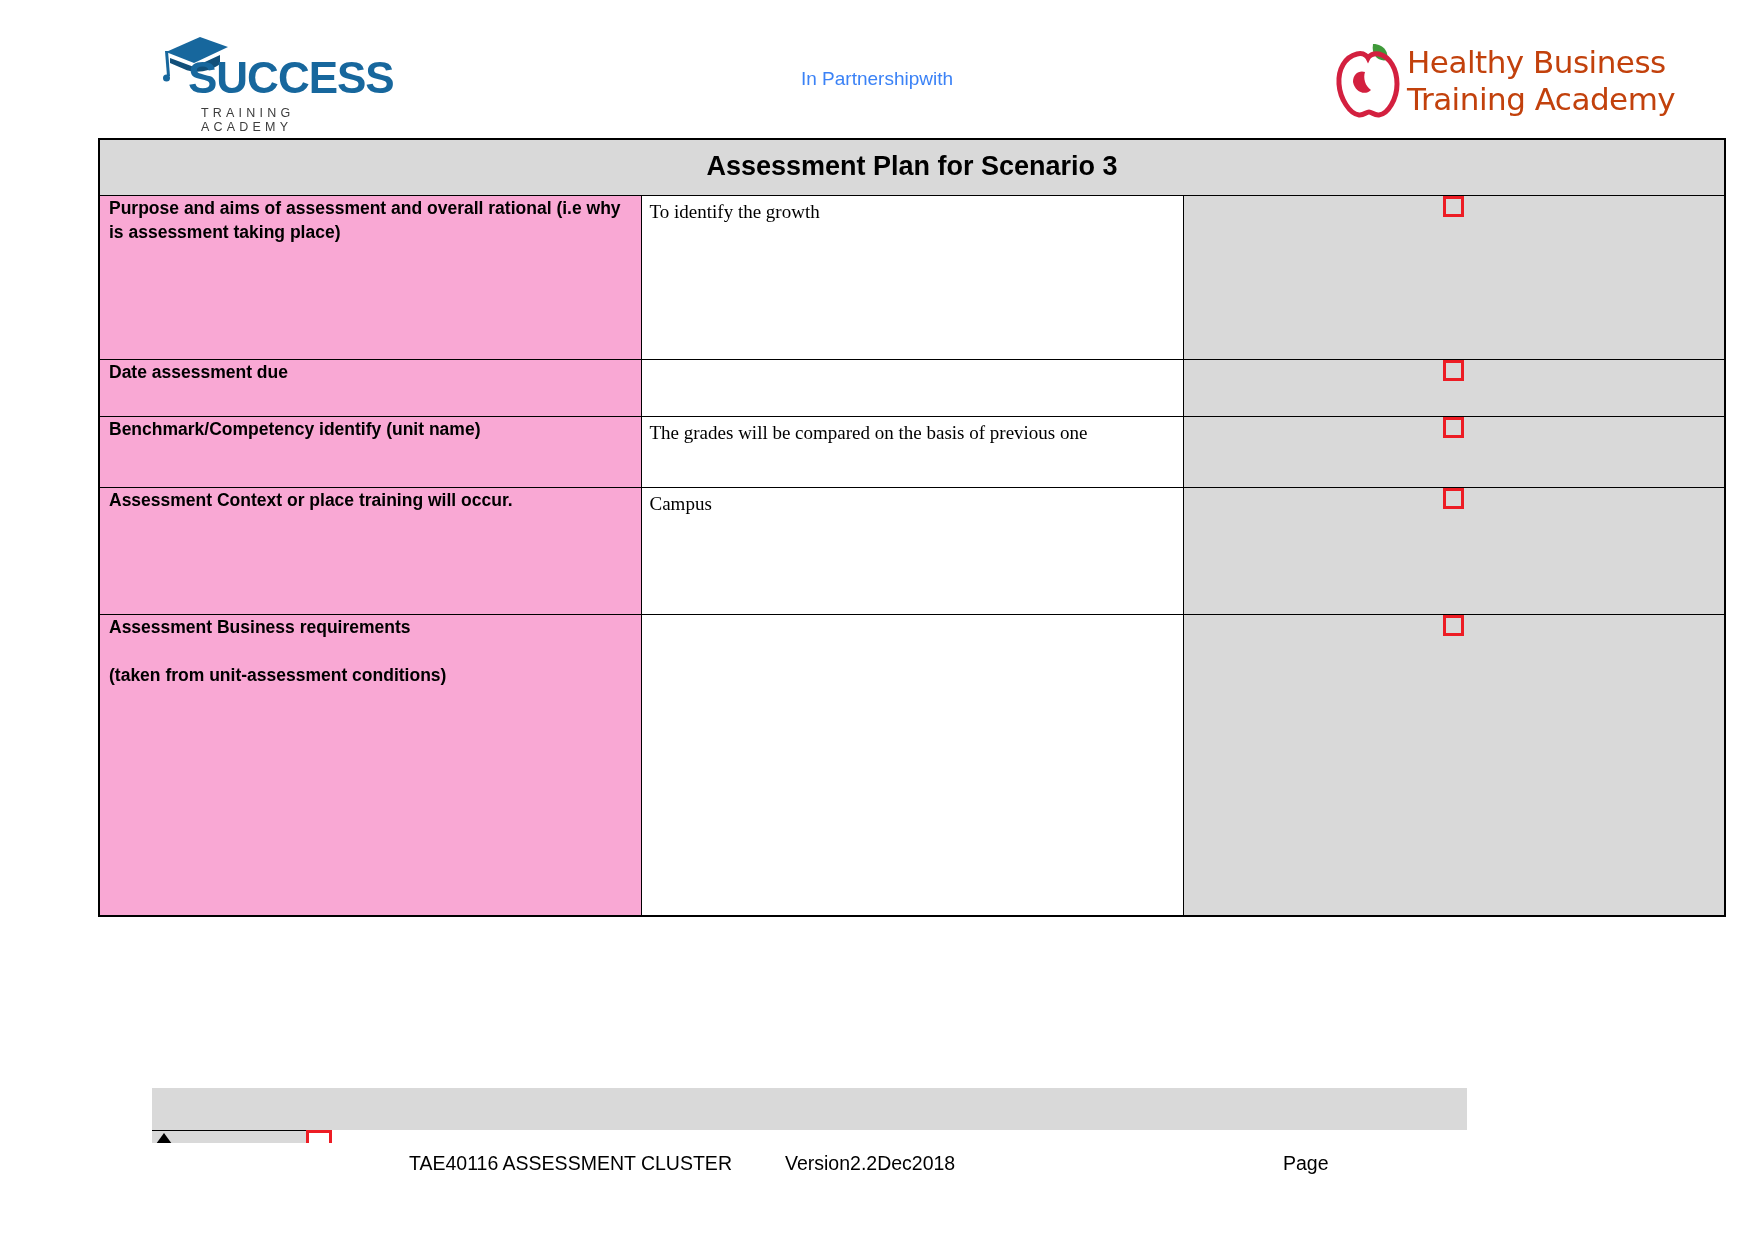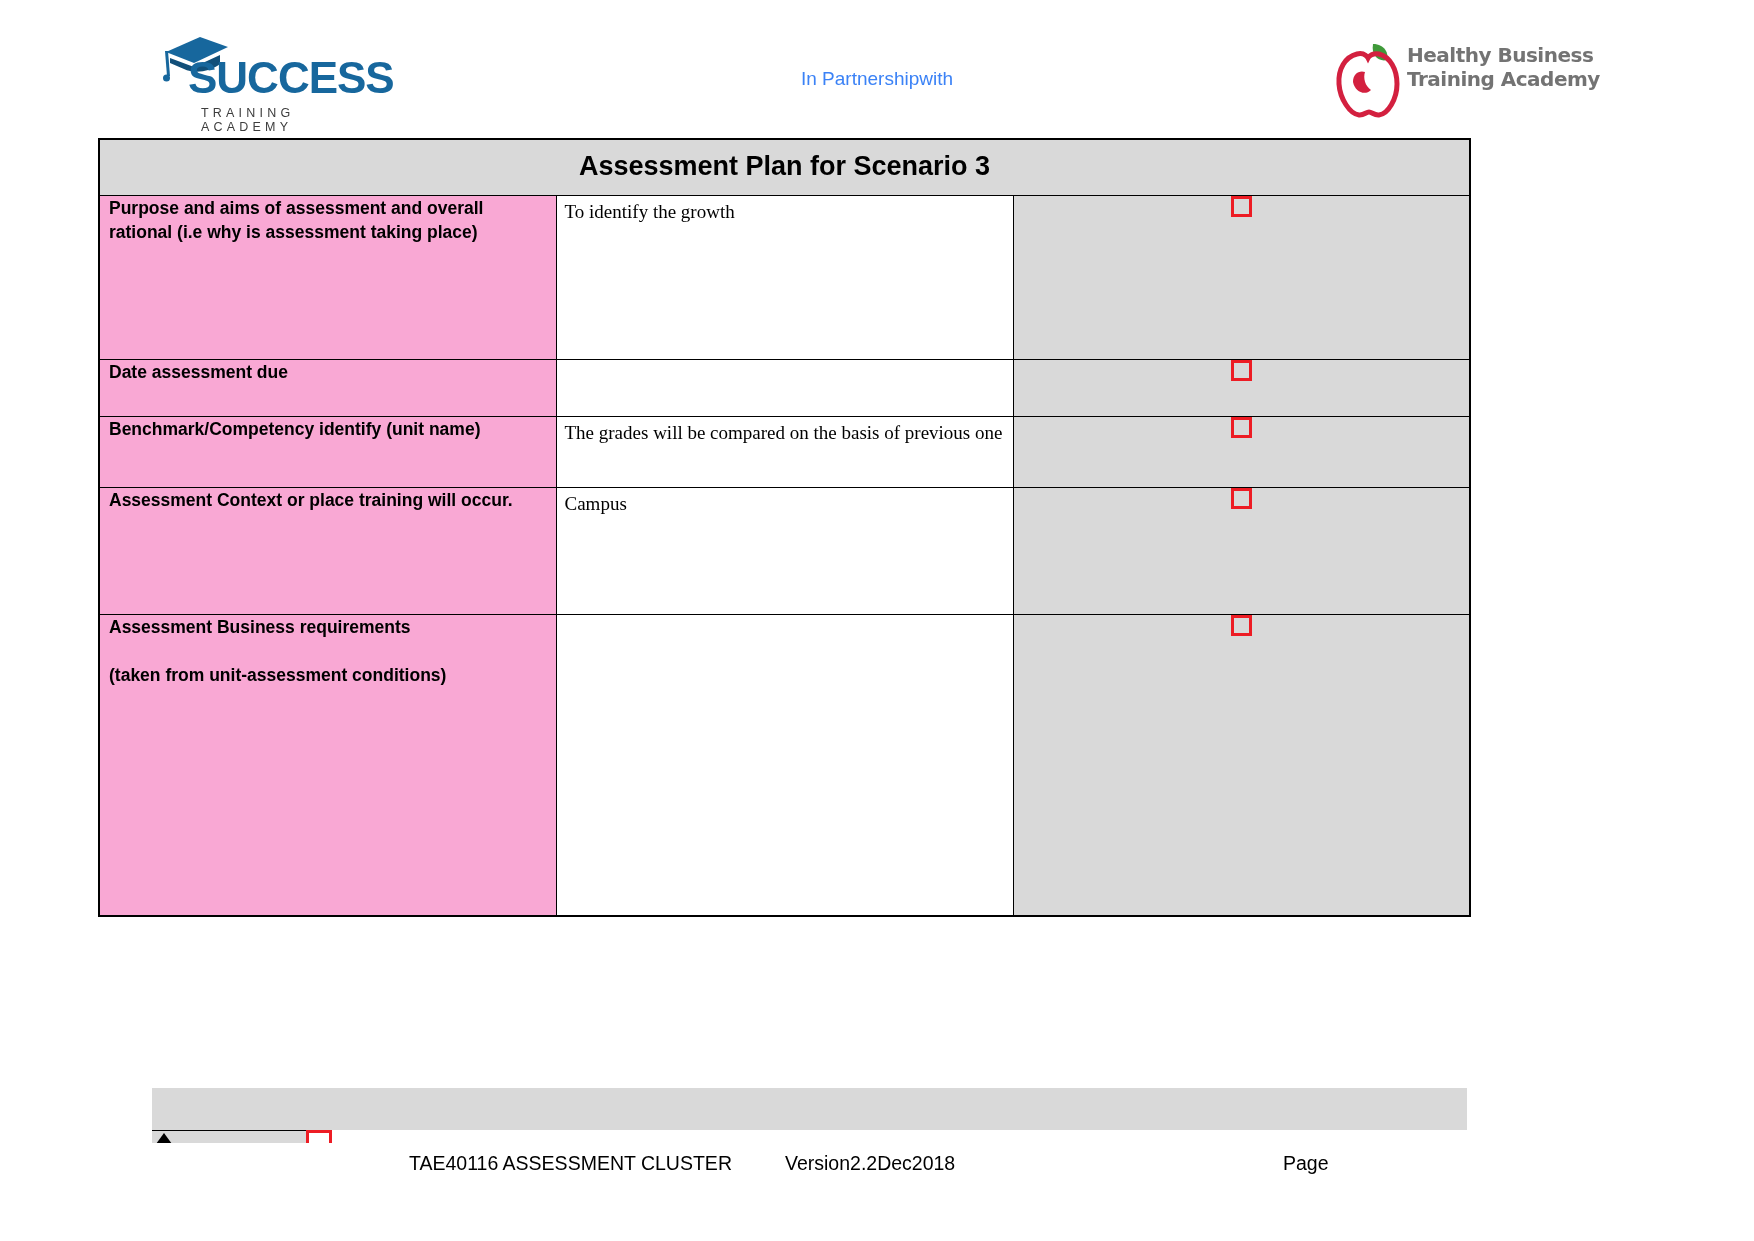--- a/index.html
+++ b/index.html
@@ -84,34 +84,34 @@
     left: 0px;
     top: 6px;
     width: 66px;
     height: 80px;
   }
   .logo-hbta .hbta-words {
     position: absolute;
     left: 72px;
     top: 12px;
     font-family: "DejaVu Sans", sans-serif;
-    font-size: 20px;
-    font-weight: bold;
-    color: #737373;
+    font-size: 31px;
+    font-weight: normal;
+    color: #c2410c;
     line-height: 1.18;
     letter-spacing: -0.5px;
     white-space: nowrap;
   }
 
   
   .plan-table {
     position: absolute;
     left: 98px;
     top: 138px;
-    width: 1373px;
+    width: 1628px;
     border-collapse: collapse;
     table-layout: fixed;
     border: 2px solid #000000;
   }
   .plan-table td {
     border: 1px solid #000000;
     padding: 0;
     vertical-align: top;
   }
 

